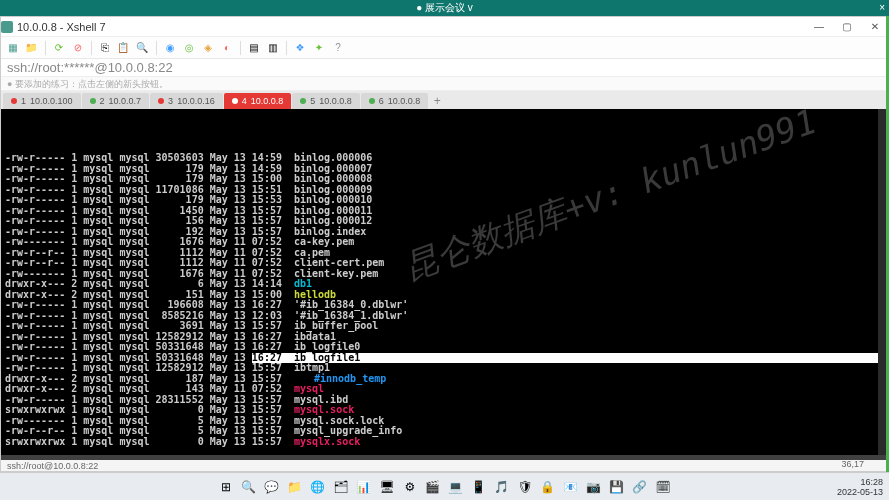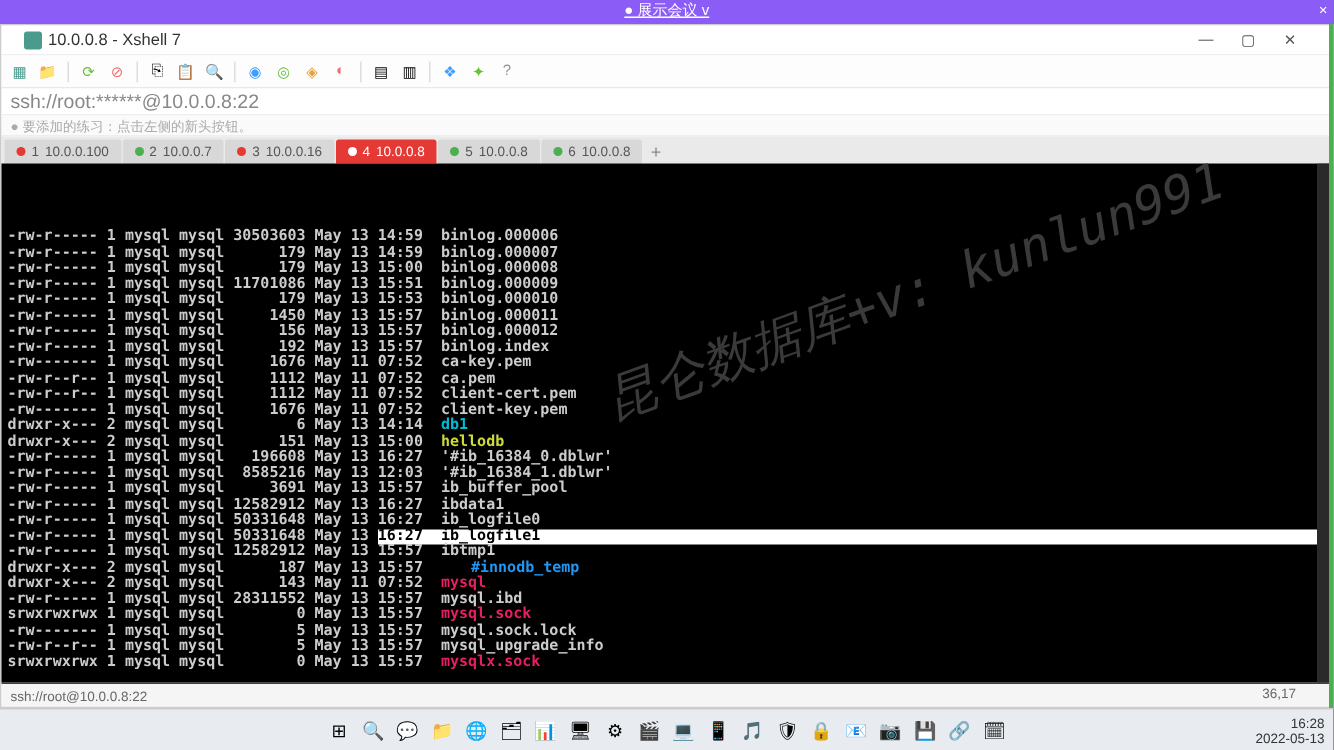--- a/index.html
+++ b/index.html
@@ -1,20 +1,20 @@
 <!DOCTYPE html>
 <html><head>
 <meta charset="utf-8">
 <style>
 * { margin: 0; padding: 0; box-sizing: border-box; }
 body { font-family: "Microsoft YaHei", Arial, sans-serif; font-size: 11px; background: #f0f0f0; width: 889px; height: 500px; overflow: hidden; position: relative; }
-.top-banner { background: #8b5cf6; color: #fff; height: 16px; line-height: 16px; text-align: center; font-size: 10px; position: relative; text-decoration: underline; }
+.top-banner { background: #0f766e; color: #fff; height: 16px; line-height: 16px; text-align: center; font-size: 10px; position: relative; }
 .top-banner .close { position: absolute; right: 4px; top: 0; cursor: pointer; }
 .window { background: #fff; border: 1px solid #ccc; height: 456px; display: flex; flex-direction: column; }
-.titlebar { background: #fff; height: 20px; display: flex; align-items: center; padding: 0 15px; justify-content: space-between; border-bottom: 1px solid #eee; }
+.titlebar { background: #fff; height: 20px; display: flex; align-items: center; padding: 0 0; justify-content: space-between; border-bottom: 1px solid #eee; }
 .titlebar-left { display: flex; align-items: center; gap: 4px; }
 .win-icon { width: 12px; height: 12px; background: #4a9b8e; border-radius: 2px; }
 .win-title { font-size: 11px; color: #333; }
 .win-controls { display: flex; gap: 2px; }
 .win-btn { width: 26px; height: 16px; display: flex; align-items: center; justify-content: center; font-size: 10px; color: #555; cursor: pointer; }
 .win-btn.close { color: #555; }
 .menubar { background: #fff; height: 18px; display: flex; align-items: center; padding: 0 6px; gap: 10px; font-size: 11px; color: #333; }
 .menu-item { cursor: pointer; }
 .toolbar { background: #fdfdfd; height: 22px; display: flex; align-items: center; padding: 0 4px; gap: 3px; border-bottom: 1px solid #e8e8e8; }
 .tb-btn { width: 16px; height: 16px; border-radius: 2px; display: flex; align-items: center; justify-content: center; font-size: 10px; cursor: pointer; }
@@ -31,21 +31,21 @@
 .tab-add { width: 16px; height: 16px; display: flex; align-items: center; justify-content: center; color: #888; cursor: pointer; font-size: 12px; }
 .terminal { flex: 1; background: #000; color: #ccc; font-family: Consolas, monospace; font-size: 10px; line-height: 10.5px; padding: 2px 4px; overflow: hidden; position: relative; white-space: pre; }
 .terminal .line { display: block; font-weight: bold; }
 .cyan { color: #00bcd4; }
 .yellow { color: #cddc39; }
 .magenta { color: #e91e63; }
 .blue { color: #2196f3; margin-left: 20px; }
 .highlight { background: #fff; color: #000; display: inline-block; width: 100%; }
 .watermark { position: absolute; right: 60px; top: 80px; color: #3a3a3a; font-size: 34px; transform: rotate(-20deg); pointer-events: none; font-style: italic; }
 .scrollbar { position: absolute; right: 0; top: 0; width: 10px; height: 100%; background: #2a2a2a; }
-.statusbar { background: #f5f5f5; height: 16px; display: flex; align-items: center; justify-content: space-between; padding: 0 6px; font-size: 9px; color: #666; border-top: 1px solid #404040; }
+.statusbar { background: #f5f5f5; height: 16px; display: flex; align-items: center; justify-content: space-between; padding: 0 6px; font-size: 9px; color: #666; border-top: 5px solid #404040; }
 .status-right { display: flex; gap: 8px; flex-direction: column; }
 .taskbar { position: absolute; bottom: 0; left: 0; right: 0; height: 28px; background: #e8ecf0; display: flex; align-items: center; justify-content: center; gap: 3px; border-top: 1px solid #ccc; }
 .task-icon { width: 20px; height: 20px; border-radius: 3px; display: flex; align-items: center; justify-content: center; font-size: 12px; cursor: pointer; }
 .task-clock { position: absolute; right: 6px; display: flex; flex-direction: column; align-items: flex-end; font-size: 9px; color: #333; line-height: 10px; }
 .side-green { position: absolute; right: 0; top: 16px; width: 3px; height: 456px; background: #4caf50; }
 </style>
 </head>
 <body>
 
 <div class="top-banner">

